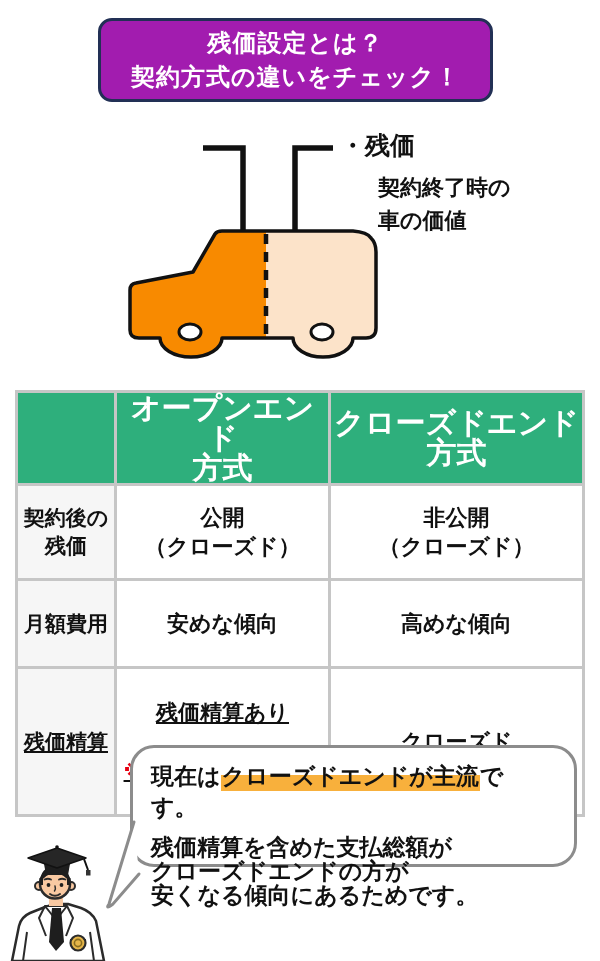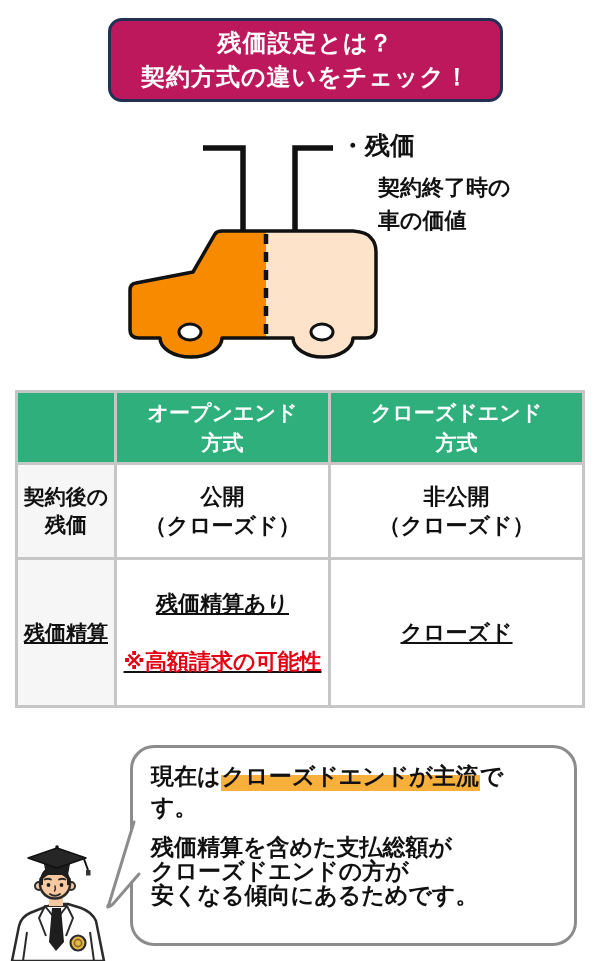--- a/index.html
+++ b/index.html
@@ -1,22 +1,22 @@
 <!DOCTYPE html>
 <html><head>
 <meta charset="utf-8">
 <style>
   * { margin:0; padding:0; box-sizing:border-box; }
   body { background:#ffffff; font-family:"Liberation Sans","DejaVu Sans",sans-serif; }
   .page { position:relative; width:600px; height:961px; background:#ffffff; overflow:hidden; font-weight:bold; color:#111; }
 
   
   .title-box {
-    position:absolute; left:108px; top:18px; width:395px; height:84px;
-    background:#be185d; border:3.5px solid #223055; border-radius:14px;
+    position:absolute; left:98px; top:18px; width:395px; height:84px;
+    background:#a21caf; border:3.5px solid #223055; border-radius:14px;
     display:flex; align-items:center; justify-content:center;
   }
   .title-text {
     color:#ffffff; font-size:24px; line-height:34px; text-align:center;
     white-space:pre-line; letter-spacing:1px;
   }
 
   
   .dlabel { position:absolute; white-space:pre-line; color:#111; }
   .label-lease { left:84px; top:134px; font-size:25px; line-height:34px; }
@@ -29,32 +29,32 @@
   
   table.cmp {
     position:absolute; left:15px; top:390px;
     border-collapse:collapse; table-layout:fixed; width:567px;
   }
   table.cmp th, table.cmp td {
     border:3px solid #c6c6c6; text-align:center; vertical-align:middle;
     white-space:pre-line; font-weight:bold;
   }
   table.cmp thead th {
-    background:#2eaf7c; color:#ffffff; font-size:21px; line-height:30px; height:72px;
+    background:#2eaf7c; color:#ffffff; font-size:30px; line-height:30px; height:72px;
   }
   table.cmp tbody th {
     background:#f6f6f6; color:#111; font-size:21px; line-height:28px;
   }
   table.cmp tbody td { background:#ffffff; font-size:22px; line-height:29px; }
   tr.r1 > * { height:95px;margin-left:41px; } tr.r2 > * { height:88px; } tr.r3 > * { height:73px;text-decoration:underline; }
   .warning { color:#e60012; font-size:22px; line-height:29px; }
 
   
   .bubble {
-    position:absolute; left:130px; top:745px; width:447px; height:201px;
+    position:absolute; left:130px; top:745px; width:447px; height:122px;
     background:#ffffff; border:3px solid #8c8c8c; border-radius:24px;
     padding:13px 32px 0 18px; z-index:1;
   }
   .bubble-line1 { font-size:23px; line-height:31px; }
   .hl { background:linear-gradient(transparent 42%, #f8b03c 42%); padding:0 1px 2px 1px; }
   .bubble-body { margin-top:12px; font-size:23px; line-height:24px; white-space:pre-line; }
   .tail-svg { position:absolute; left:100px; top:816px; z-index:2; }
   .character-svg { position:absolute; left:0; top:820px; z-index:0; }
 </style>
 </head>
@@ -113,20 +113,25 @@
     </thead>
     <tbody>
       <tr class="r1">
         <th>契約後の
 残価</th>
         <td>公開
 （クローズド）</td>
         <td>非公開
 （クローズド）</td>
       </tr>
+      <tr class="r2">
+        <th>月額費用</th>
+        <td>安めな傾向</td>
+        <td>高めな傾向</td>
+      </tr>
       <tr class="r3">
         <th>残価精算</th>
         <td>
           <div>残価精算あり</div>
           <div class="warning">※高額請求の可能性</div>
         </td>
         <td>クローズド</td>
       </tr>
     </tbody>
   </table>

